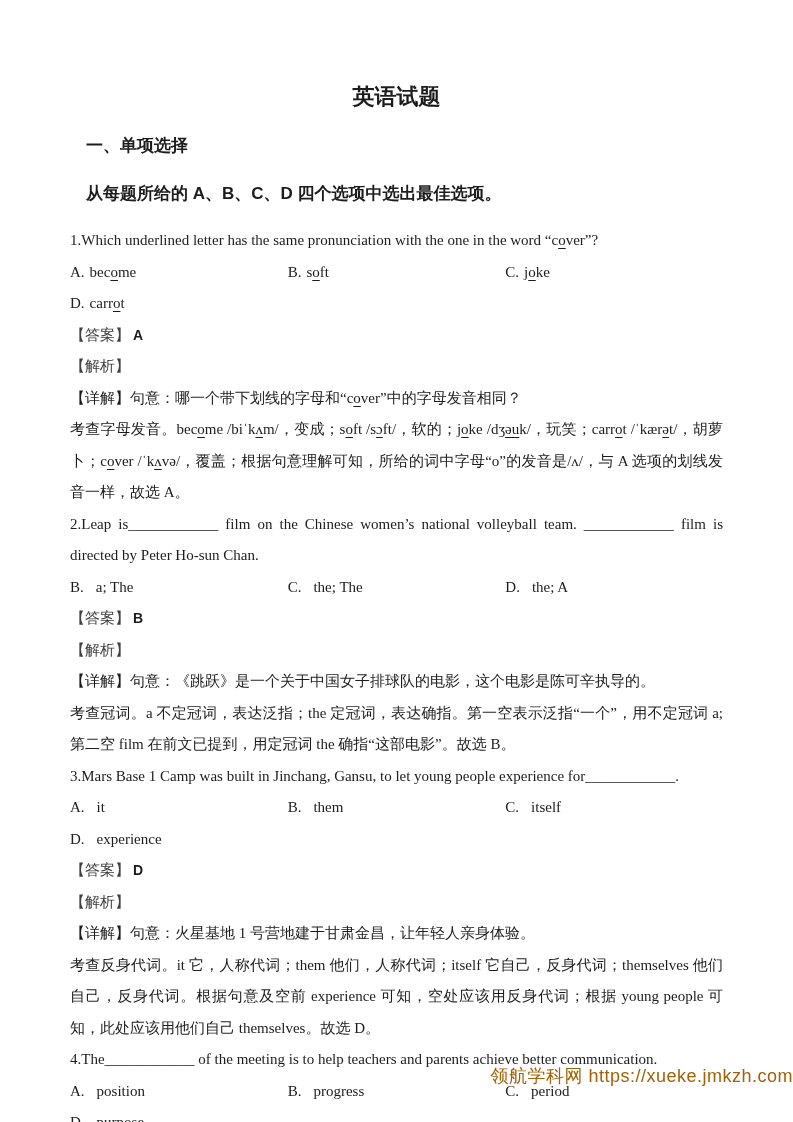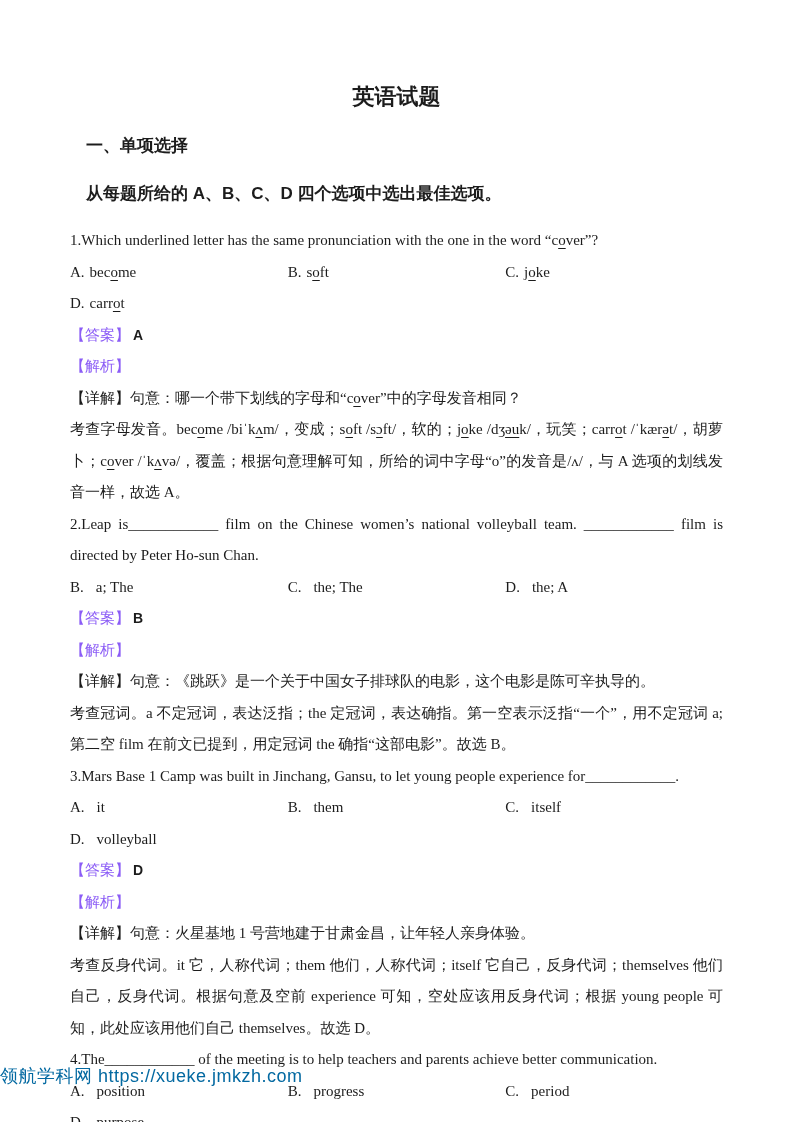--- a/index.html
+++ b/index.html
@@ -33,34 +33,34 @@
   .para:lang(en){text-align:left;}
   .options-row{
     display:grid;
     grid-template-columns:repeat(3,1fr);
     margin:0;
   }
   .opt{white-space:nowrap;}
   .opt-letter{margin-right:5px;}
   .gap-wide .opt-letter{margin-right:12px;}
   .answer-line,.analysis-line{margin:0;}
-  .marker{color:#8b5cf6;}
+  .marker{color:#404040;}
   .answer-value{
     font-family:"Liberation Sans","DejaVu Sans",sans-serif;
     font-size:14px;
     font-weight:600;
     margin-left:3px;
   }
   .u{text-decoration:underline;text-underline-offset:3px;}
   .watermark{
     position:absolute;
     left:0;right:0;
     top:1064px;
-    text-align:left;
-    color:#0369a1;
+    text-align:right;
+    color:#a16207;
     font-family:"Liberation Sans","DejaVu Sans",sans-serif;
     font-size:18px;
     letter-spacing:0.5px;
     line-height:24px;
   }
 </style>
 </head>
 <body>
 
 <div class="page">
@@ -96,21 +96,21 @@
     <p class="para"><span>【详解】句意：《跳跃》是一个关于中国女子排球队的电影，这个电影是陈可辛执导的。</span></p>
     <p class="para"><span>考查冠词。a 不定冠词，表达泛指；the 定冠词，表达确指。第一空表示泛指“一个”，用不定冠词 a;第二空 film 在前文已提到，用定冠词 the 确指“这部电影”。故选 B。</span></p>
   </div>
 
   <div>
     <p class="para"><span>3.Mars Base 1 Camp was built in Jinchang, Gansu, to let young people experience for____________.</span></p>
     <div class="options-row gap-wide">
       <span class="opt"><span class="opt-letter">A.</span><span><span>it</span></span></span>
       <span class="opt"><span class="opt-letter">B.</span><span><span>them</span></span></span>
       <span class="opt"><span class="opt-letter">C.</span><span><span>itself</span></span></span>
-      <span class="opt"><span class="opt-letter">D.</span><span><span>volleyball</span></span></span>
+      <span class="opt"><span class="opt-letter">D.</span><span><span>experience</span></span></span>
     </div>
     <p class="answer-line"><span class="marker">【答案】</span><span class="answer-value">D</span></p>
     <p class="analysis-line"><span class="marker">【解析】</span></p>
     <p class="para"><span>【详解】句意：火星基地 1 号营地建于甘肃金昌，让年轻人亲身体验。</span></p>
     <p class="para"><span>考查反身代词。it 它，人称代词；them 他们，人称代词；itself 它自己，反身代词；themselves 他们自己，反身代词。根据句意及空前 experience 可知，空处应该用反身代词；根据 young people 可知，此处应该用他们自己 themselves。故选 D。</span></p>
   </div>
 
   <div>
     <p class="para"><span>4.The____________ of the meeting is to help teachers and parents achieve better communication.</span></p>
     <div class="options-row gap-wide">

